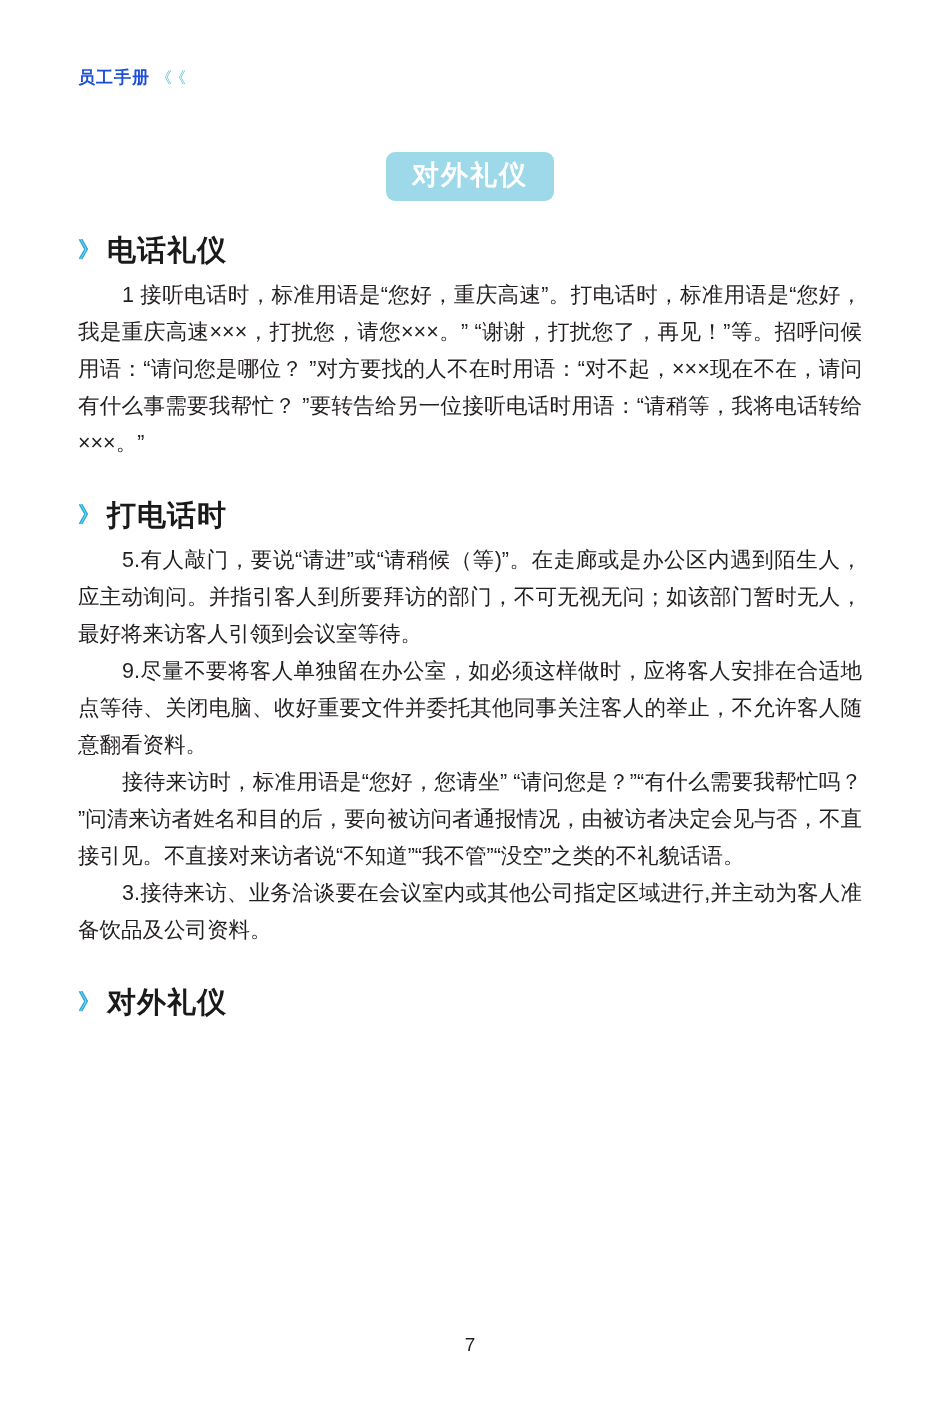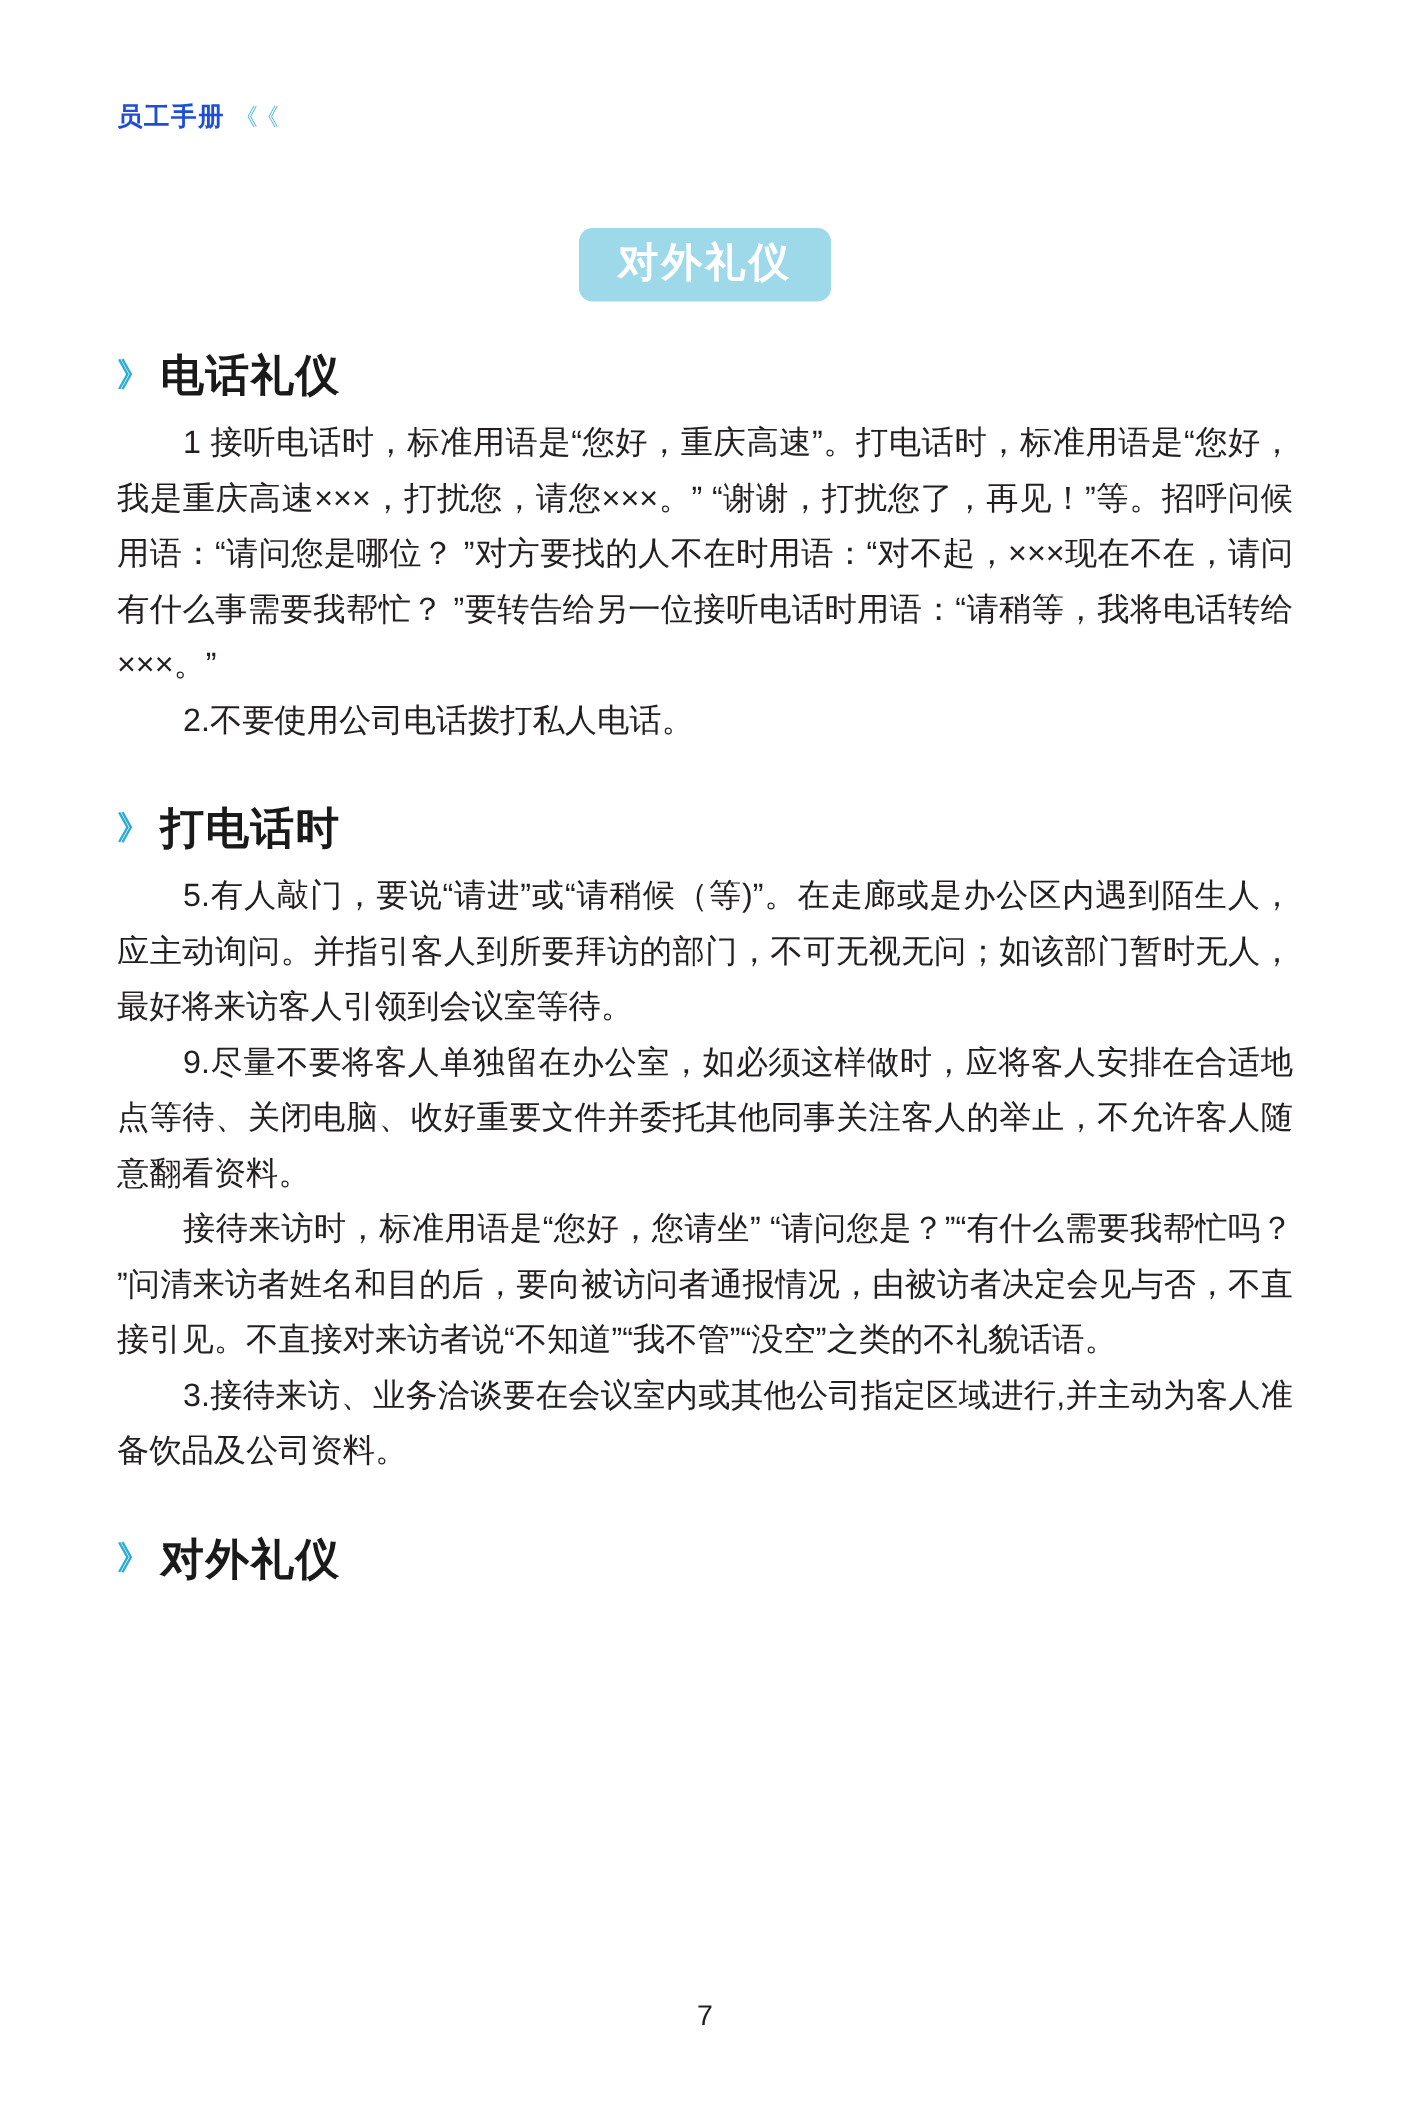--- a/index.html
+++ b/index.html
@@ -119,21 +119,20 @@
   <div class="title-wrap">
     <div class="title-pill">对外礼仪</div>
   </div>
 
   <div class="section">
     <div class="section-head">
       <span class="marker">》</span>
       <span class="sh-text">电话礼仪</span>
     </div>
     <p class="body indent">1 接听电话时，标准用语是“您好，重庆高速”。打电话时，标准用语是“您好，我是重庆高速×××，打扰您，请您×××。” “谢谢，打扰您了，再见！”等。招呼问候用语：“请问您是哪位？ ”对方要找的人不在时用语：“对不起，×××现在不在，请问有什么事需要我帮忙？ ”要转告给另一位接听电话时用语：“请稍等，我将电话转给×××。”</p>
-    <p class="body indent">2.不要使用公司电话拨打私人电话。</p>
   </div>
 
   <div class="section">
     <div class="section-head">
       <span class="marker">》</span>
       <span class="sh-text">打电话时</span>
     </div>
     <p class="body indent">5.有人敲门，要说“请进”或“请稍候（等)”。在走廊或是办公区内遇到陌生人，应主动询问。并指引客人到所要拜访的部门，不可无视无问；如该部门暂时无人，最好将来访客人引领到会议室等待。</p>
     <p class="body indent">9.尽量不要将客人单独留在办公室，如必须这样做时，应将客人安排在合适地点等待、关闭电脑、收好重要文件并委托其他同事关注客人的举止，不允许客人随意翻看资料。</p>
     <p class="body indent">接待来访时，标准用语是“您好，您请坐” “请问您是？”“有什么需要我帮忙吗？ ”问清来访者姓名和目的后，要向被访问者通报情况，由被访者决定会见与否，不直接引见。不直接对来访者说“不知道”“我不管”“没空”之类的不礼貌话语。</p>

